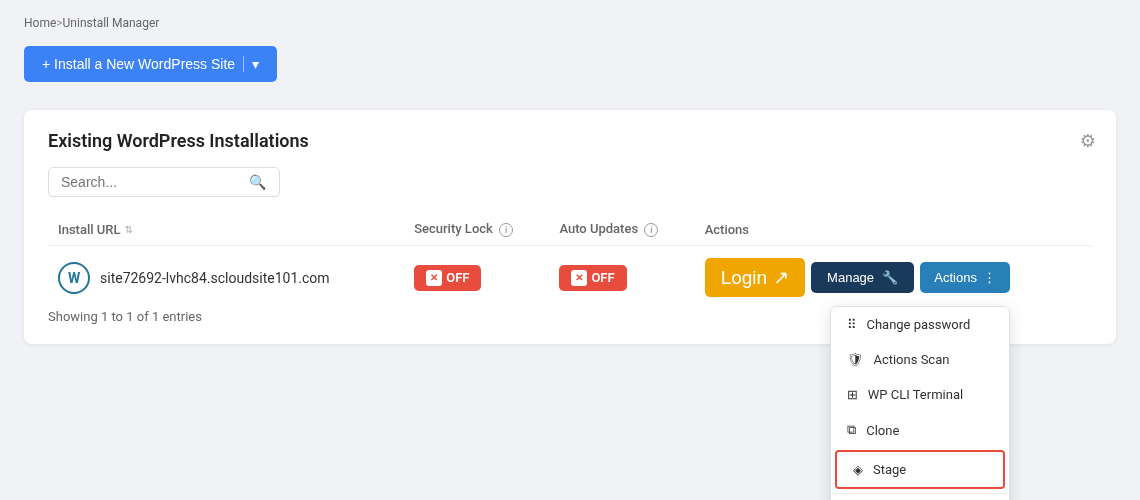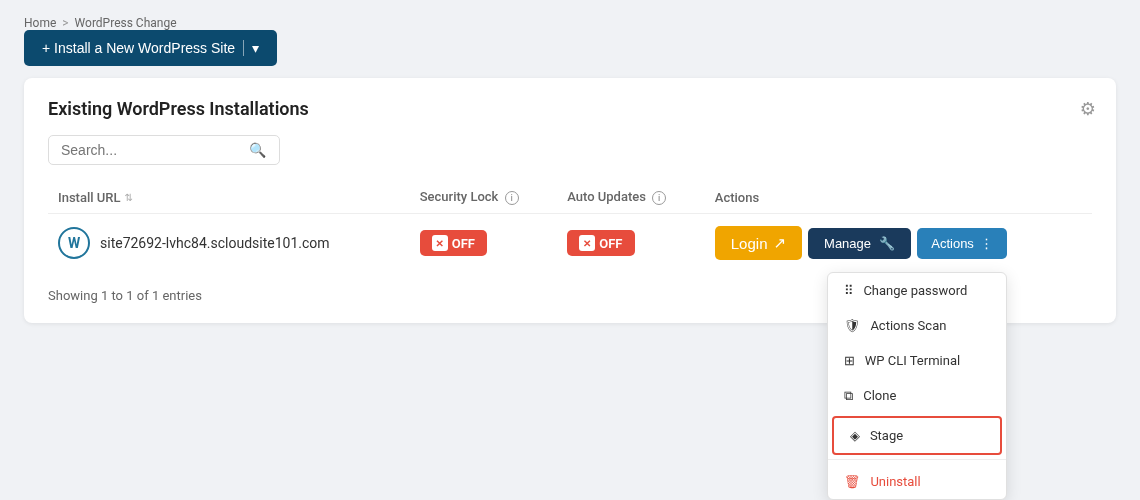--- a/index.html
+++ b/index.html
@@ -10,43 +10,43 @@
       font-size: 14px;
       color: #333;
     }
     .page-wrapper {
       padding: 16px 24px;
       max-width: 1140px;
     }
     .breadcrumb {
       display: flex;
       align-items: center;
-      gap: 6px;
       font-size: 12px;
       color: #666;
+      margin-bottom: 16px;
     }
     .breadcrumb a {
       color: #666;
       text-decoration: none;
     }
     .breadcrumb-sep {
       color: #999;
     }
     .install-btn {
-      background: #0c4a6e;
+      background: #3b82f6;
       color: white;
       border: none;
       padding: 10px 18px;
       border-radius: 5px;
       font-size: 14px;
       cursor: pointer;
       display: inline-flex;
       align-items: center;
       gap: 8px;
-      margin-bottom: 12px;
+      margin-bottom: 28px;
     }
     .install-btn .chevron {
       border-left: 1px solid rgba(255,255,255,0.5);
       padding-left: 8px;
     }
     .card {
       background: white;
       border-radius: 8px;
       padding: 20px 24px;
       box-shadow: 0 1px 4px rgba(0,0,0,0.08);
@@ -151,21 +151,21 @@
       display: flex;
       gap: 6px;
       align-items: center;
     }
     .btn-login {
       background: #f0a500;
       color: white;
       border: none;
       padding: 8px 16px;
       border-radius: 5px;
-      font-size: 15px;
+      font-size: 19px;
       cursor: pointer;
       display: inline-flex;
       align-items: center;
       gap: 6px;
     }
     .btn-manage {
       background: #1a3a5c;
       color: white;
       border: none;
       padding: 8px 16px;
@@ -186,21 +186,21 @@
       cursor: pointer;
       display: inline-flex;
       align-items: center;
       gap: 6px;
       position: relative;
     }
     .footer-row {
       display: flex;
       justify-content: space-between;
       align-items: flex-start;
-      margin-top: 16px;
+      margin-top: 0;
       font-size: 13px;
       color: #666;
     }
     .pagination-controls {
       display: flex;
       align-items: center;
       gap: 8px;
     }
     .show-select {
       border: 1px solid #ddd;
@@ -278,21 +278,21 @@
     }
   </style>
 </head>
 <body>
 
 <div class="page-wrapper">
   
   <div class="breadcrumb">
     <a href="#">Home</a>
     <span class="breadcrumb-sep">&gt;</span>
-    <span>WordPress Change</span>
+    <span>Uninstall Manager</span>
   </div>
 
   
   <button class="install-btn">
     <span>+ Install a New WordPress Site</span>
     <span class="chevron">▾</span>
   </button>
 
   
   <div class="card">

